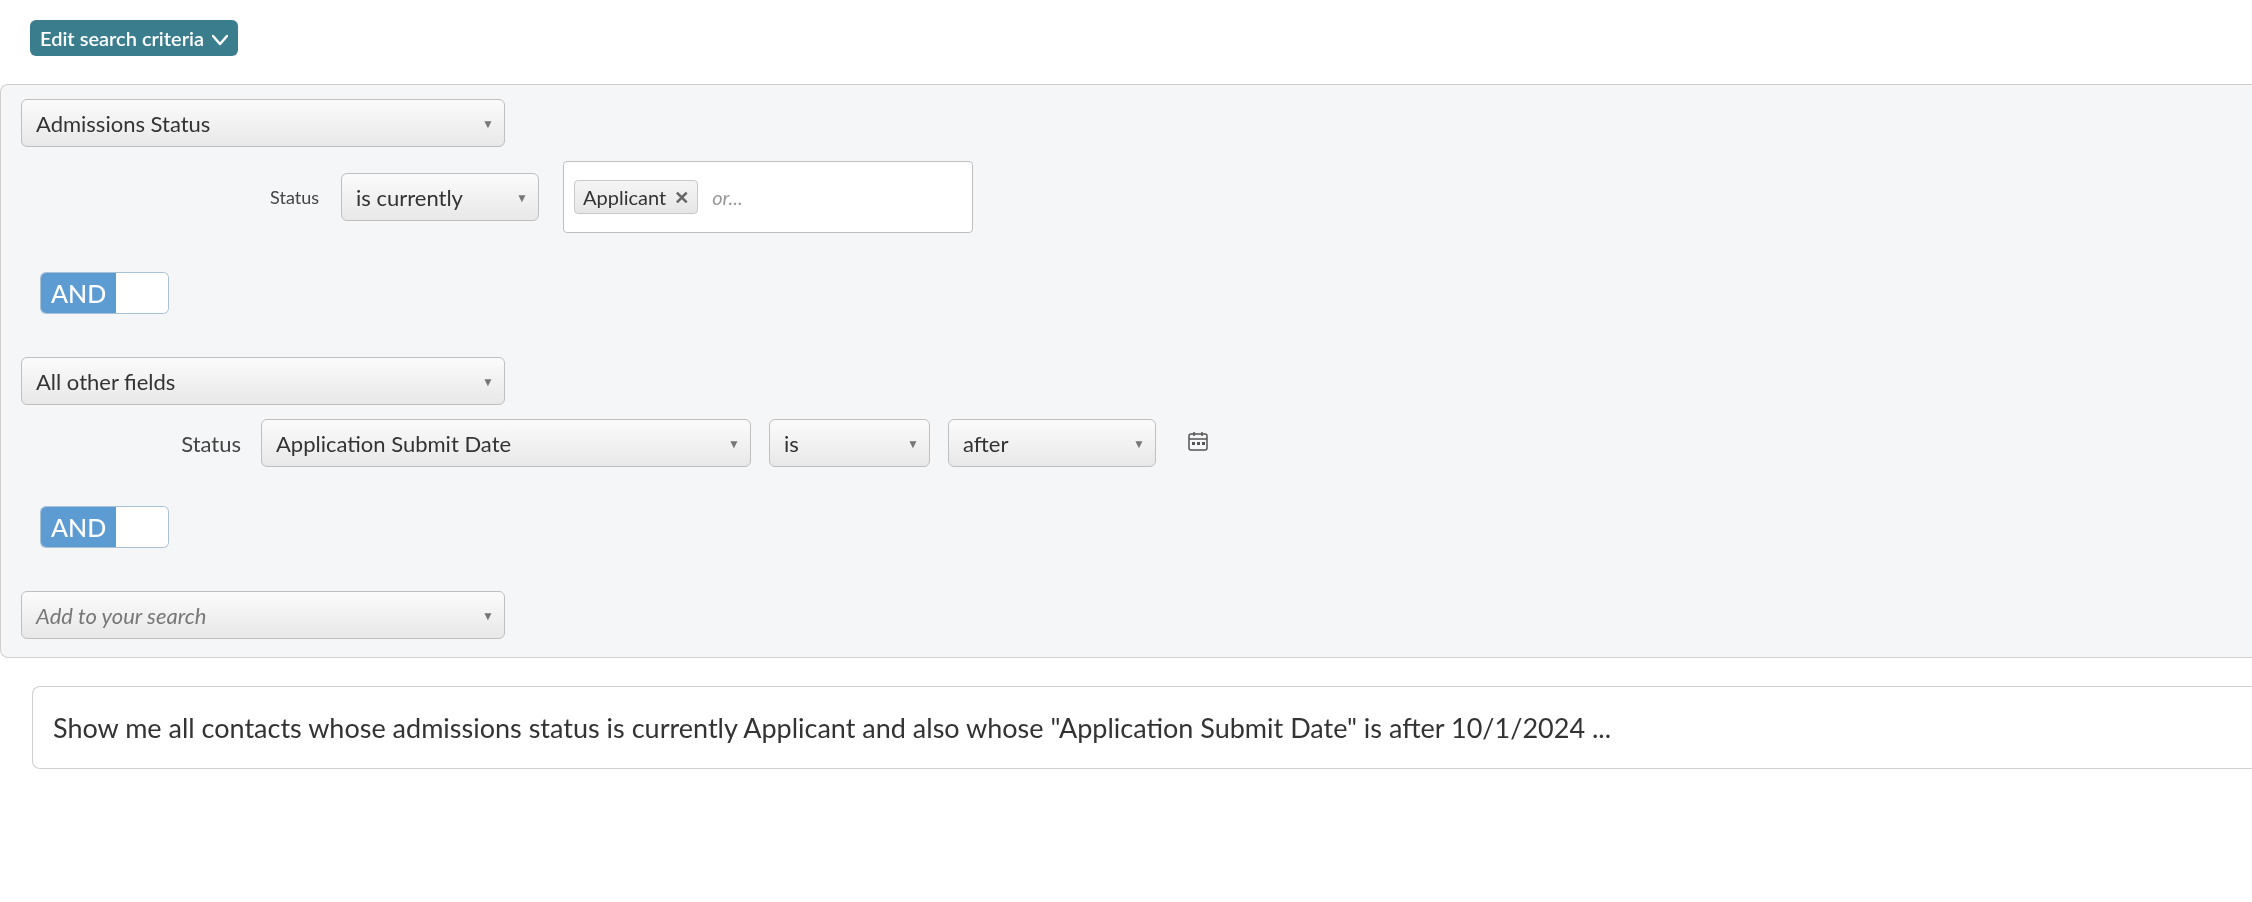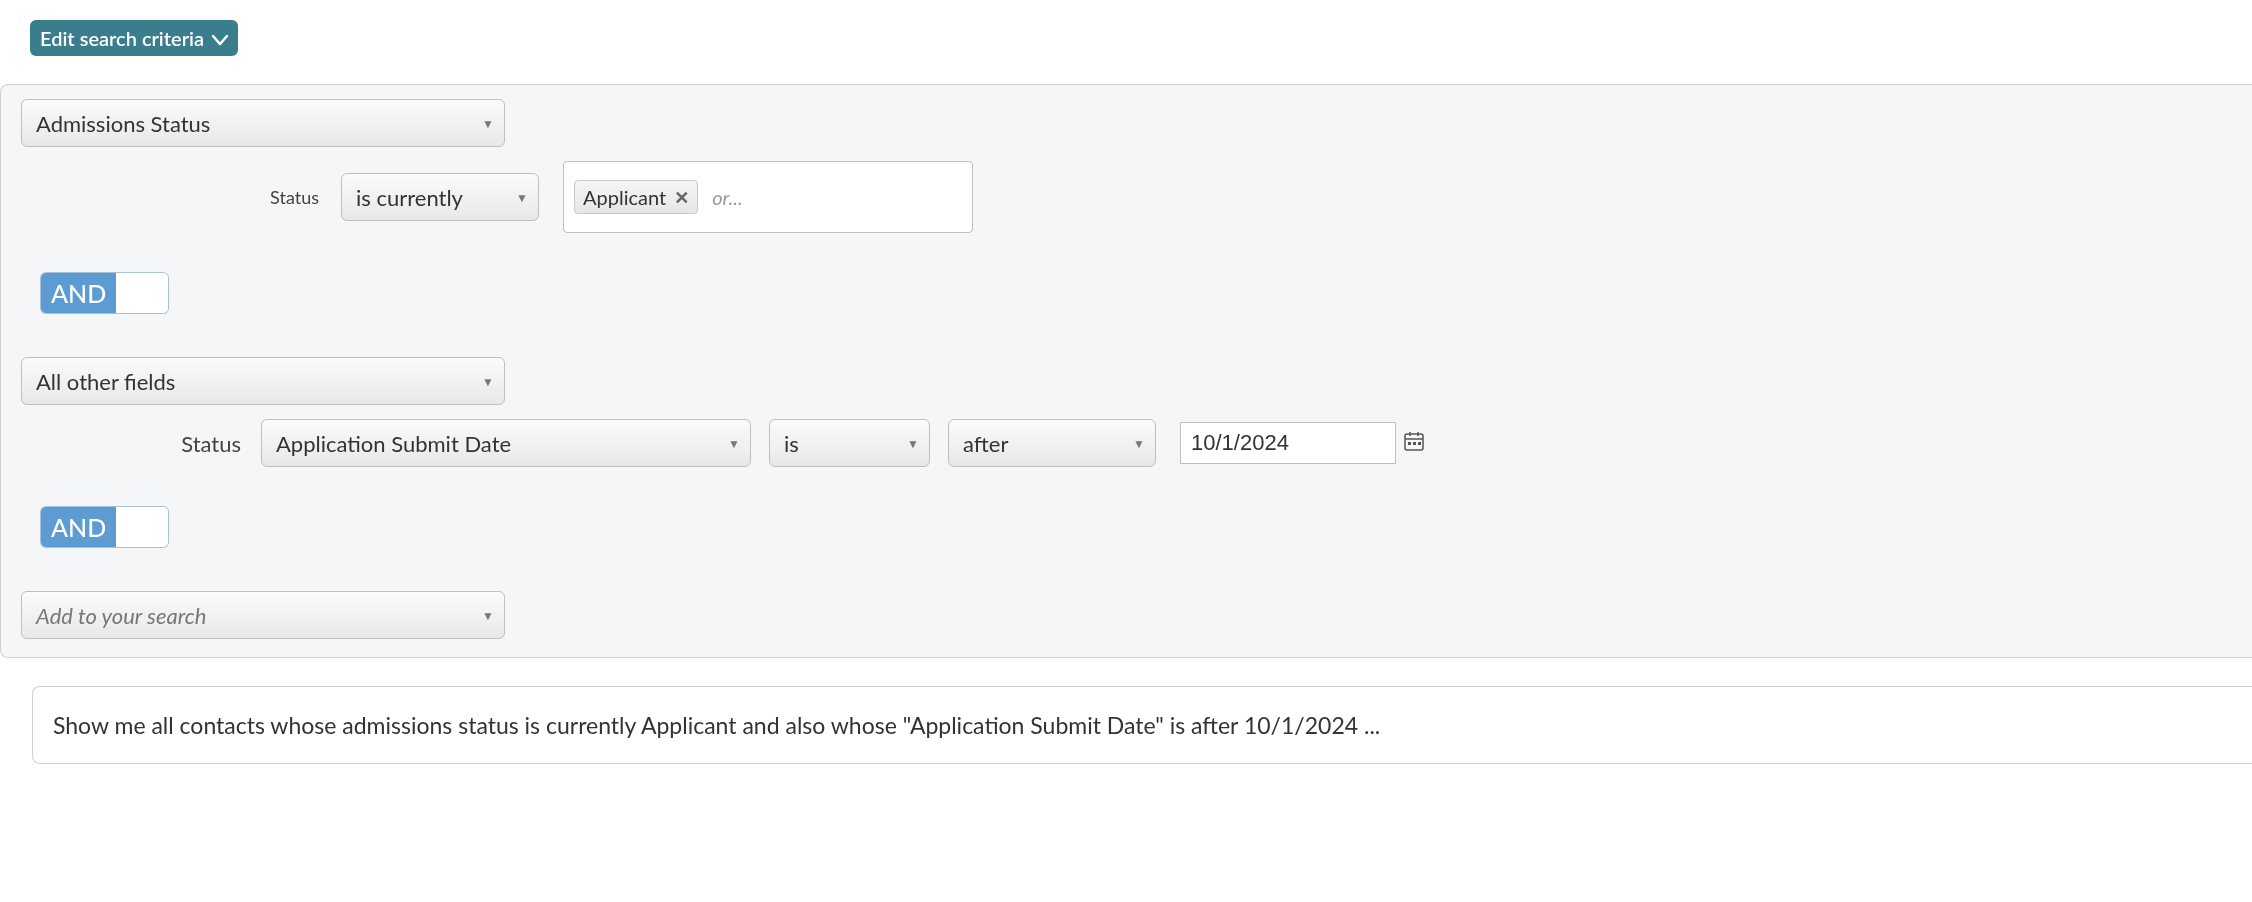--- a/index.html
+++ b/index.html
@@ -150,21 +150,21 @@
   .cal-icon { margin-left: 8px; color: #555; cursor: pointer; }
   .gap { display:inline-block; width:18px; }
   .gap2 { display:inline-block; width:24px; }
   .summary {
     margin: 28px 0 0 32px;
     border: 1px solid #d0d0d0;
     border-right: none;
     border-radius: 8px 0 0 8px;
     background: #fff;
     padding: 24px 20px;
-    font-size: 23px;
+    font-size: 27px;
     color: #333;
     width: calc(100% - 32px);
   }
   .field-row { display:flex; align-items:center; margin-top:14px; }
   .field-row .label { width: 240px; text-align:right; padding-right: 20px; font-size:22px; color:#444; }
   .panel-inner { position: relative; }
   .add-row-select { margin-top: 0; }
 </style>
 </head>
 <body>
@@ -249,21 +249,20 @@
         <div class="select w-is">
           <span>is</span>
           <span class="caret">▼</span>
         </div>
         <span class="gap"></span>
         <div class="select w-after">
           <span>after</span>
           <span class="caret">▼</span>
         </div>
         <span class="gap2"></span>
-        <input class="date-input" value="10/1/2024" style="">
         <span class="cal-icon">
           <svg width="20" height="20" viewBox="0 0 20 20">
               <rect x="1" y="3" width="18" height="16" rx="2" fill="none" stroke="#555" stroke-width="1.5"></rect>
               <line x1="1" y1="8" x2="19" y2="8" stroke="#555" stroke-width="1.5"></line>
               <line x1="6" y1="1" x2="6" y2="5" stroke="#555" stroke-width="1.5"></line>
               <line x1="14" y1="1" x2="14" y2="5" stroke="#555" stroke-width="1.5"></line>
               <rect x="4" y="11" width="3" height="3" fill="#555"></rect>
               <rect x="9" y="11" width="3" height="3" fill="#555"></rect>
               <rect x="14" y="11" width="3" height="3" fill="#555"></rect>
             </svg>

